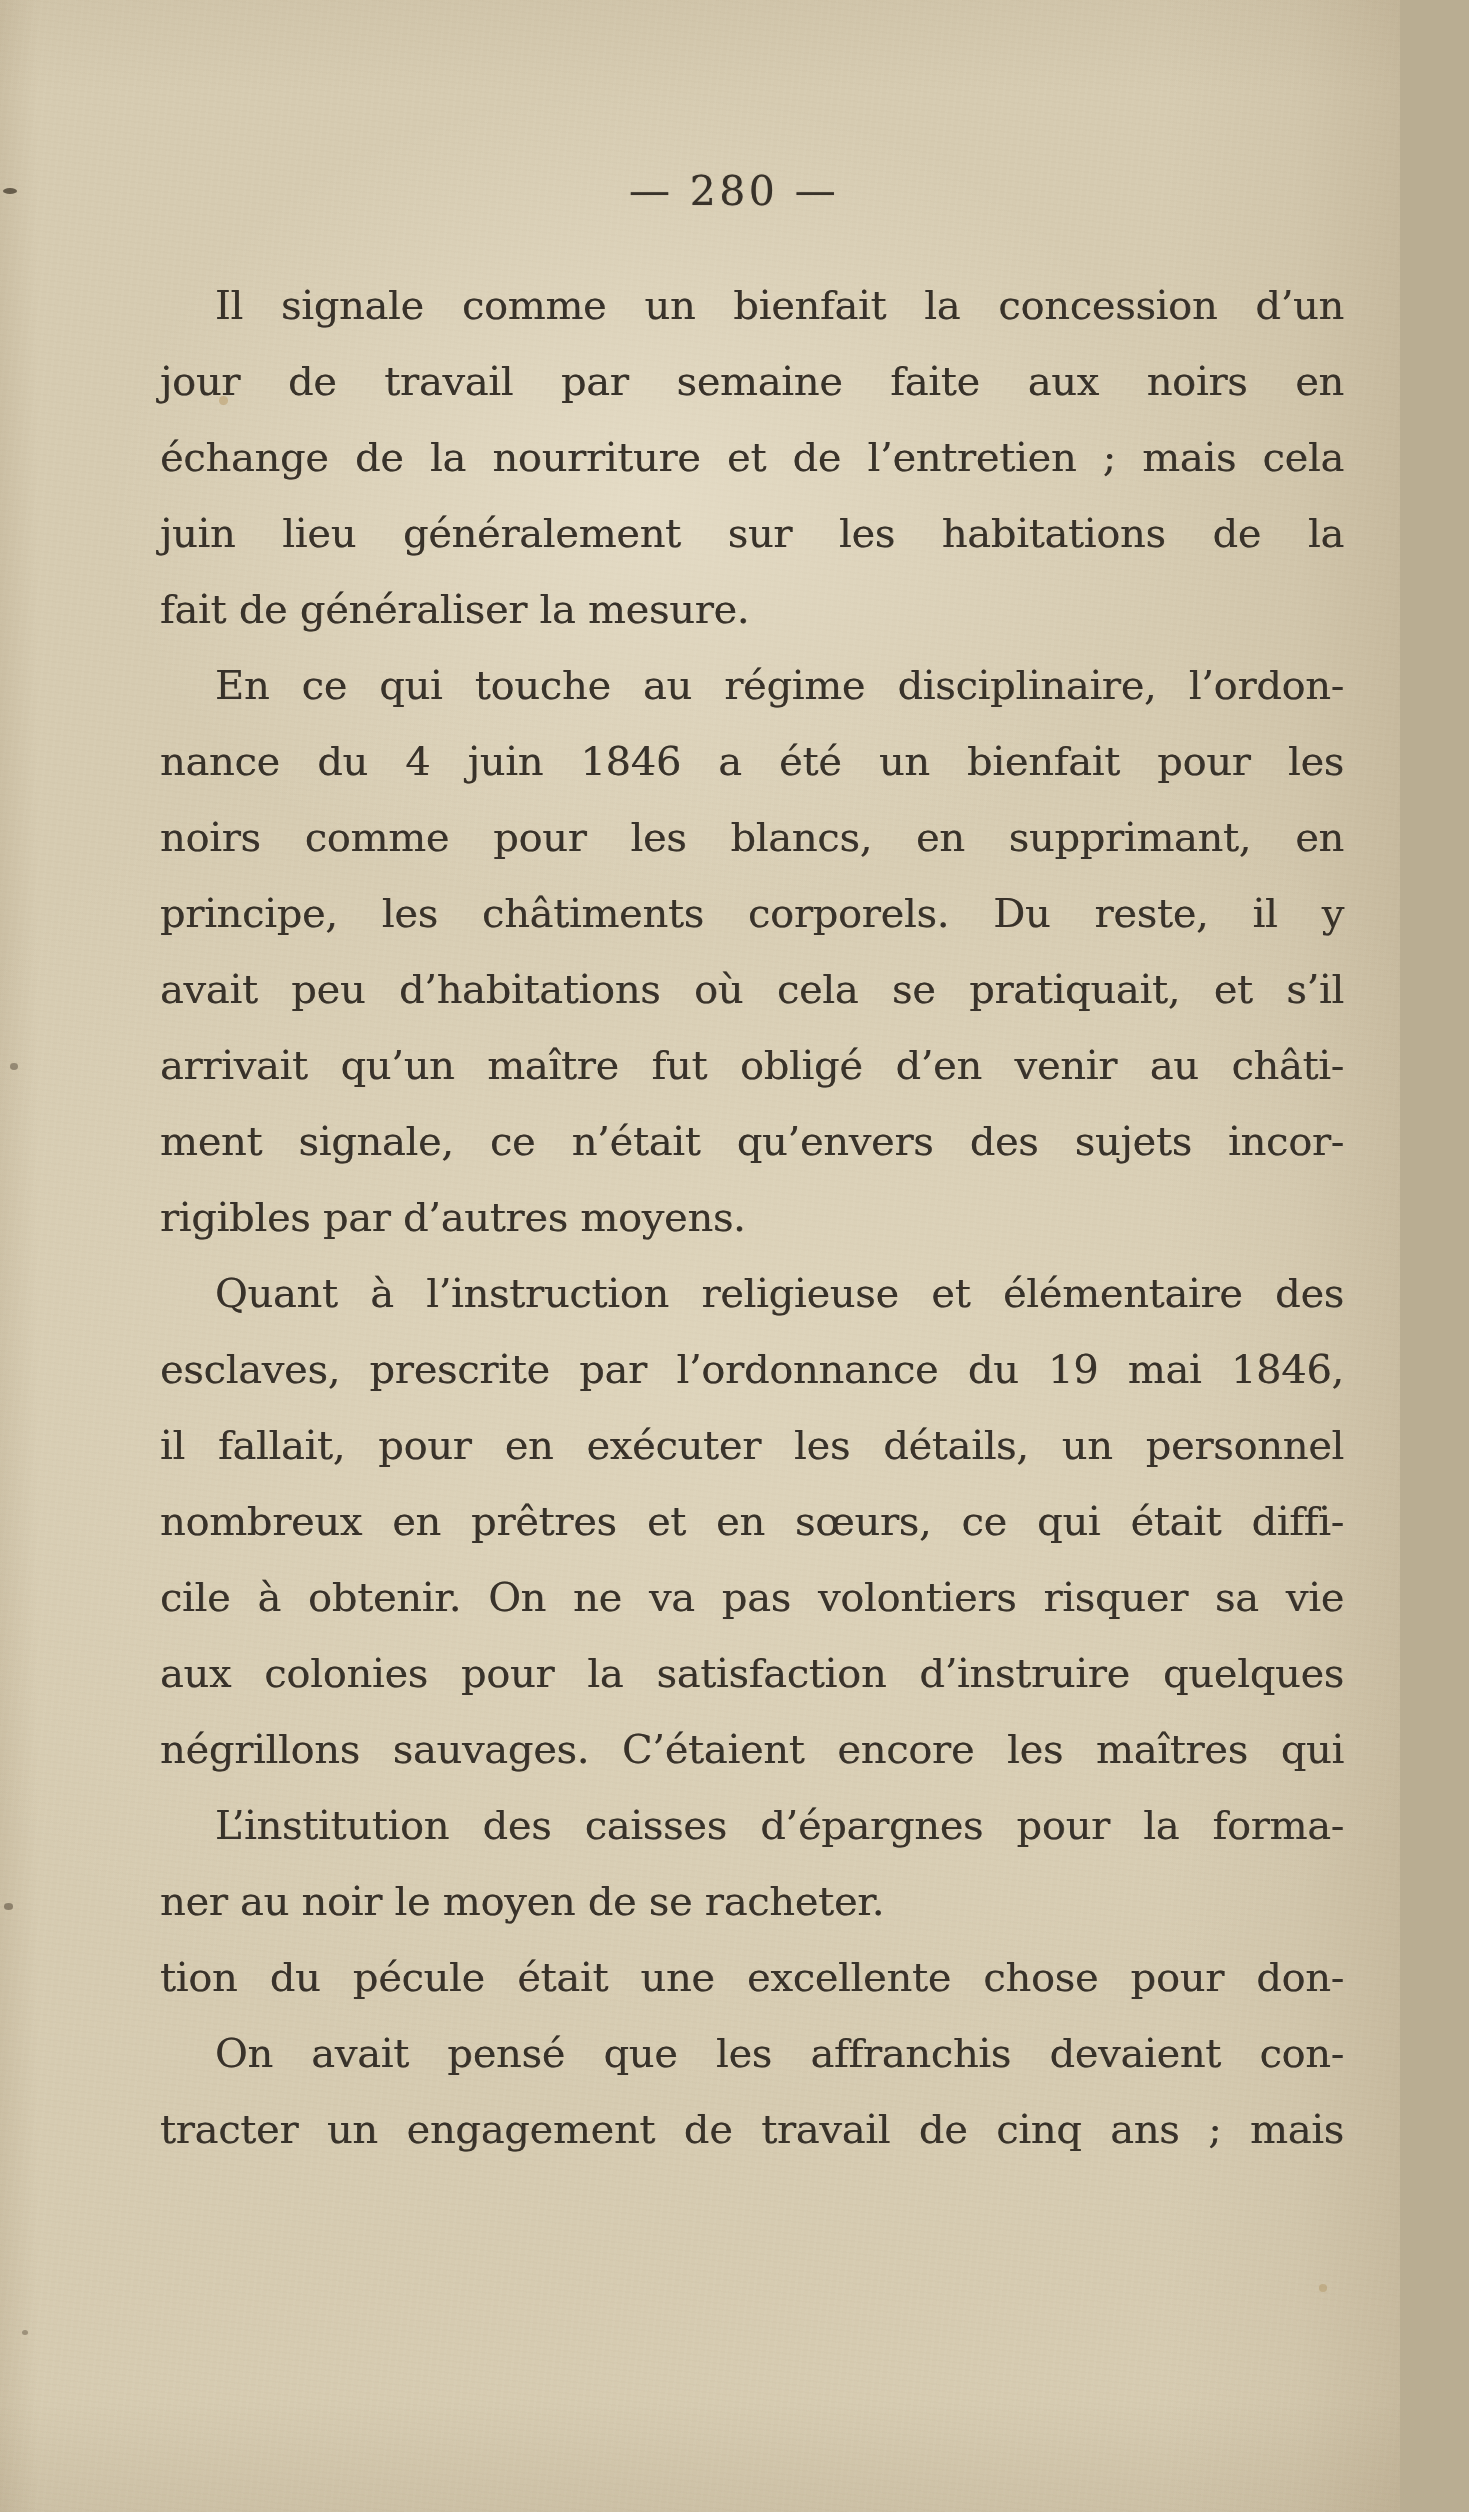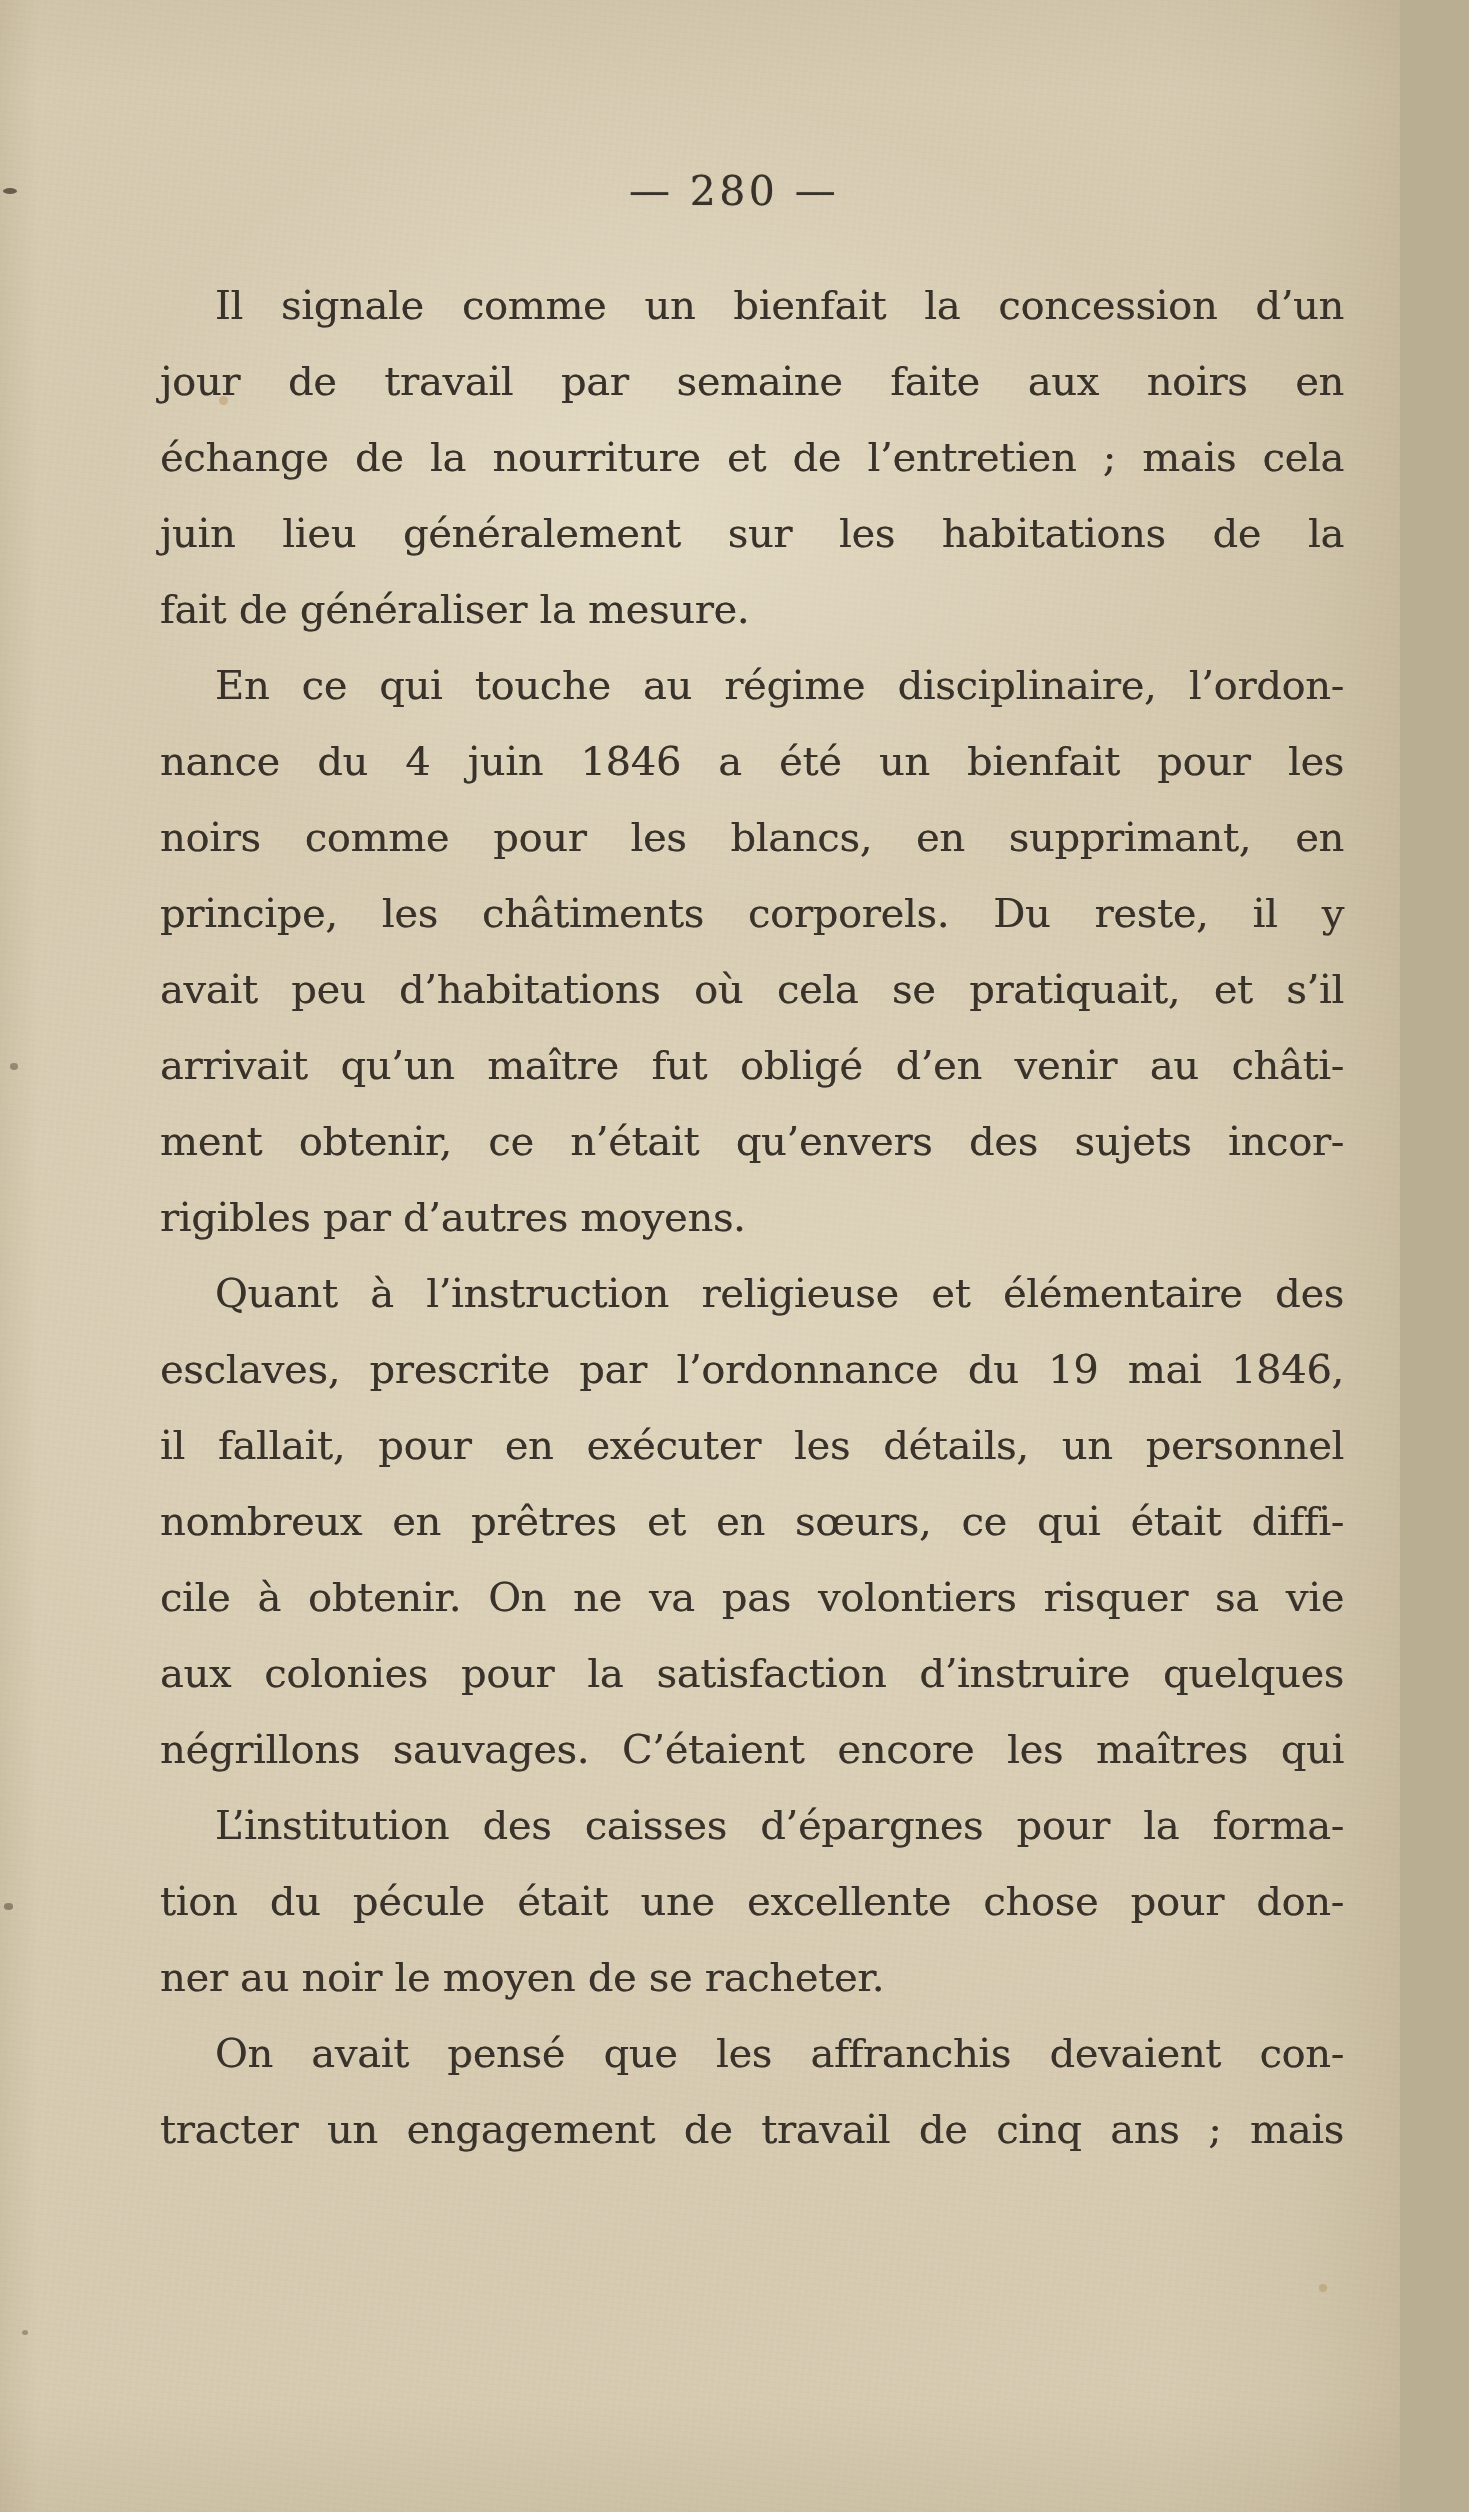--- a/index.html
+++ b/index.html
@@ -79,38 +79,38 @@
       <div class="line para-end">fait de généraliser la mesure.</div>
     </div>
 
     <div class="para">
       <div class="line indent">En ce qui touche au régime disciplinaire, l’ordon-</div>
       <div class="line">nance du 4 juin 1846 a été un bienfait pour les</div>
       <div class="line">noirs comme pour les blancs, en supprimant, en</div>
       <div class="line">principe, les châtiments corporels. Du reste, il y</div>
       <div class="line">avait peu d’habitations où cela se pratiquait, et s’il</div>
       <div class="line">arrivait qu’un maître fut obligé d’en venir au châti-</div>
-      <div class="line">ment obtenir, ce n’était qu’envers des sujets incor-</div>
+      <div class="line">ment signale, ce n’était qu’envers des sujets incor-</div>
       <div class="line para-end">rigibles par d’autres moyens.</div>
     </div>
 
     <div class="para">
       <div class="line indent">Quant à l’instruction religieuse et élémentaire des</div>
       <div class="line">esclaves, prescrite par l’ordonnance du 19 mai 1846,</div>
       <div class="line">il fallait, pour en exécuter les détails, un personnel</div>
       <div class="line">nombreux en prêtres et en sœurs, ce qui était diffi-</div>
       <div class="line">cile à obtenir. On ne va pas volontiers risquer sa vie</div>
       <div class="line">aux colonies pour la satisfaction d’instruire quelques</div>
       <div class="line">négrillons sauvages. C’étaient encore les maîtres qui</div>
     </div>
 
     <div class="para">
       <div class="line indent">L’institution des caisses d’épargnes pour la forma-</div>
+      <div class="line para-end">ner au noir le moyen de se racheter.</div>
       <div class="line">tion du pécule était une excellente chose pour don-</div>
-      <div class="line para-end">ner au noir le moyen de se racheter.</div>
     </div>
 
     <div class="para">
       <div class="line indent">On avait pensé que les affranchis devaient con-</div>
       <div class="line">tracter un engagement de travail de cinq ans ; mais</div>
     </div>
 
   </div>
 
   <div class="speck s1"></div>

